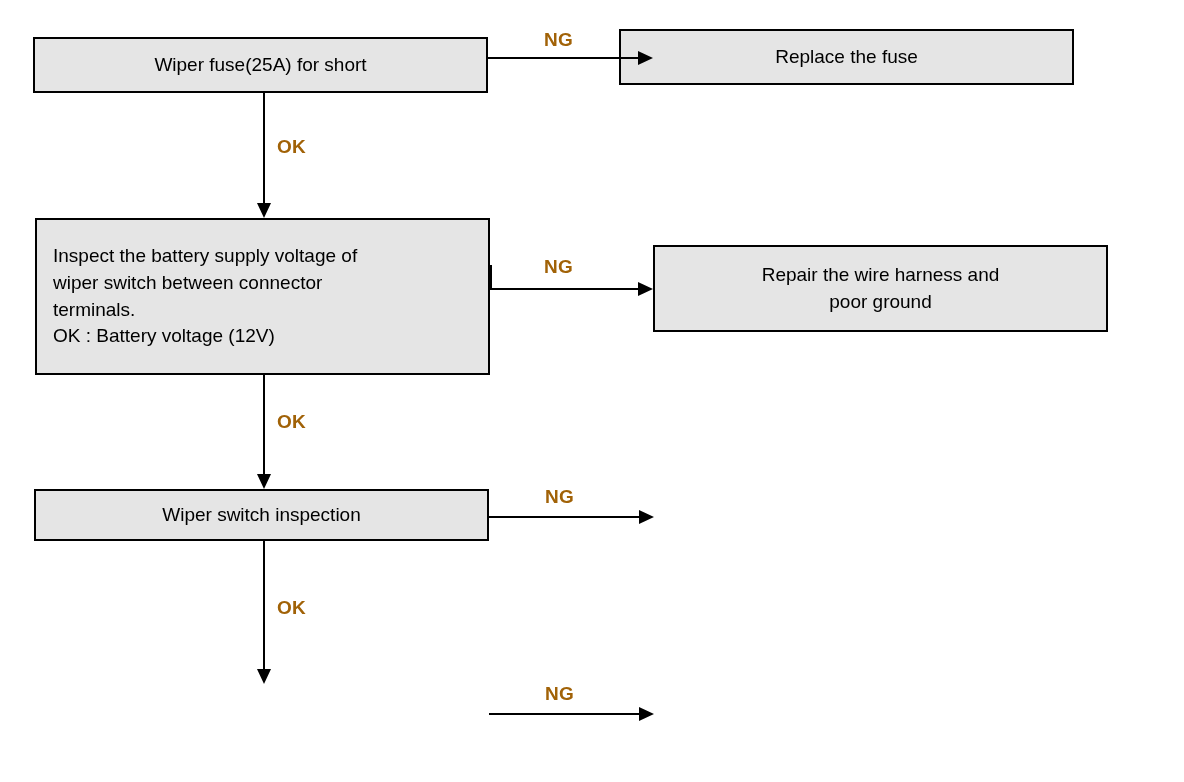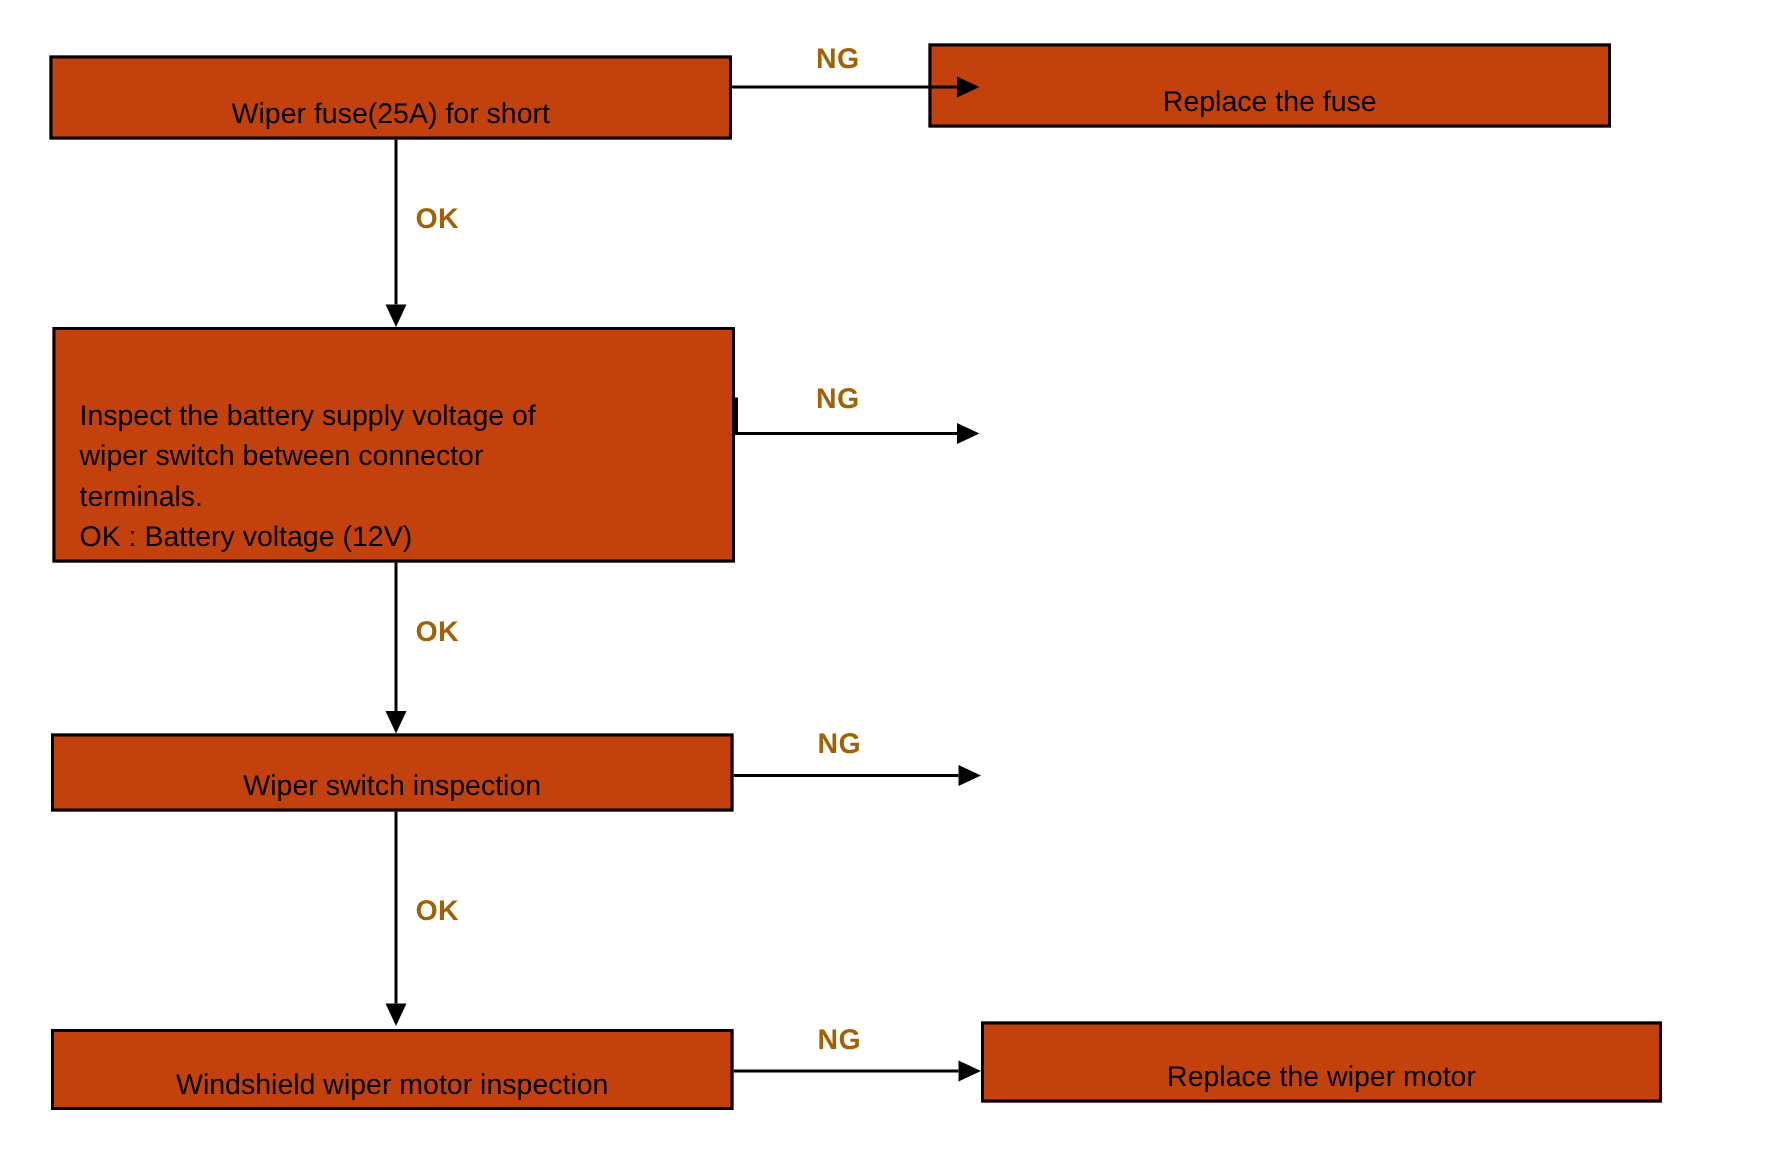--- a/index.html
+++ b/index.html
@@ -13,29 +13,29 @@
     height: 782px;
     background: #ffffff;
     overflow: hidden;
     font-family: "Liberation Sans", sans-serif;
     color: #000000;
   }
   .node {
     position: absolute;
     box-sizing: border-box;
     border: 2px solid #000000;
-    background: #c2410c;
+    background: #e5e5e5;
     display: flex;
-    align-items: flex-end;
+    align-items: center;
     justify-content: center;
     text-align: center;
     font-size: 19px;
     line-height: 1.42;
     color: #000000;
-    padding: 0 10px;
+    padding: 18px 10px;
   }
   .node.left-align {
     justify-content: flex-start;
     text-align: left;
     padding-left: 16px;
   }
   .node-text {
     white-space: pre-line;
     display: block;
     width: 100%;
@@ -101,20 +101,24 @@
   <div class="arrow-down" style="left:257px; top:203px;"></div>
   <div class="edge-label" style="left:277px; top:136px;">OK</div>
 
   <div class="node left-align" style="left:35px; top:218px; width:455px; height:157px;">
     <span class="node-text">Inspect the battery supply voltage of
 wiper switch between connector
 terminals.
 OK : Battery voltage (12V)</span>
   </div>
 
+  <div class="node" style="left:653px; top:245px; width:455px; height:87px;">
+    <span class="node-text">Repair the wire harness and
+poor ground</span>
+  </div>
 
   <div class="vline" style="left:490px; top:265px; height:24px;"></div>
   <div class="hline" style="left:490px; top:288px; width:148px;"></div>
   <div class="arrow-right" style="left:638px; top:282px;"></div>
   <div class="edge-label" style="left:544px; top:256px;">NG</div>
 
   <div class="vline" style="left:263px; top:375px; height:99px;"></div>
   <div class="arrow-down" style="left:257px; top:474px;"></div>
   <div class="edge-label" style="left:277px; top:411px;">OK</div>
 
@@ -124,25 +128,19 @@
 
 
   <div class="hline" style="left:489px; top:516px; width:150px;"></div>
   <div class="arrow-right" style="left:639px; top:510px;"></div>
   <div class="edge-label" style="left:545px; top:486px;">NG</div>
 
   <div class="vline" style="left:263px; top:541px; height:128px;"></div>
   <div class="arrow-down" style="left:257px; top:669px;"></div>
   <div class="edge-label" style="left:277px; top:597px;">OK</div>
 
-  <div class="node" style="left:34px; top:686px; width:455px; height:54px;">
-    <span class="node-text">Windshield wiper motor inspection</span>
-  </div>
 
-  <div class="node" style="left:654px; top:681px; width:454px; height:54px;">
-    <span class="node-text">Replace the wiper motor</span>
-  </div>
 
   <div class="hline" style="left:489px; top:713px; width:150px;"></div>
   <div class="arrow-right" style="left:639px; top:707px;"></div>
   <div class="edge-label" style="left:545px; top:683px;">NG</div>
 
 </div>
 
 </body></html>

